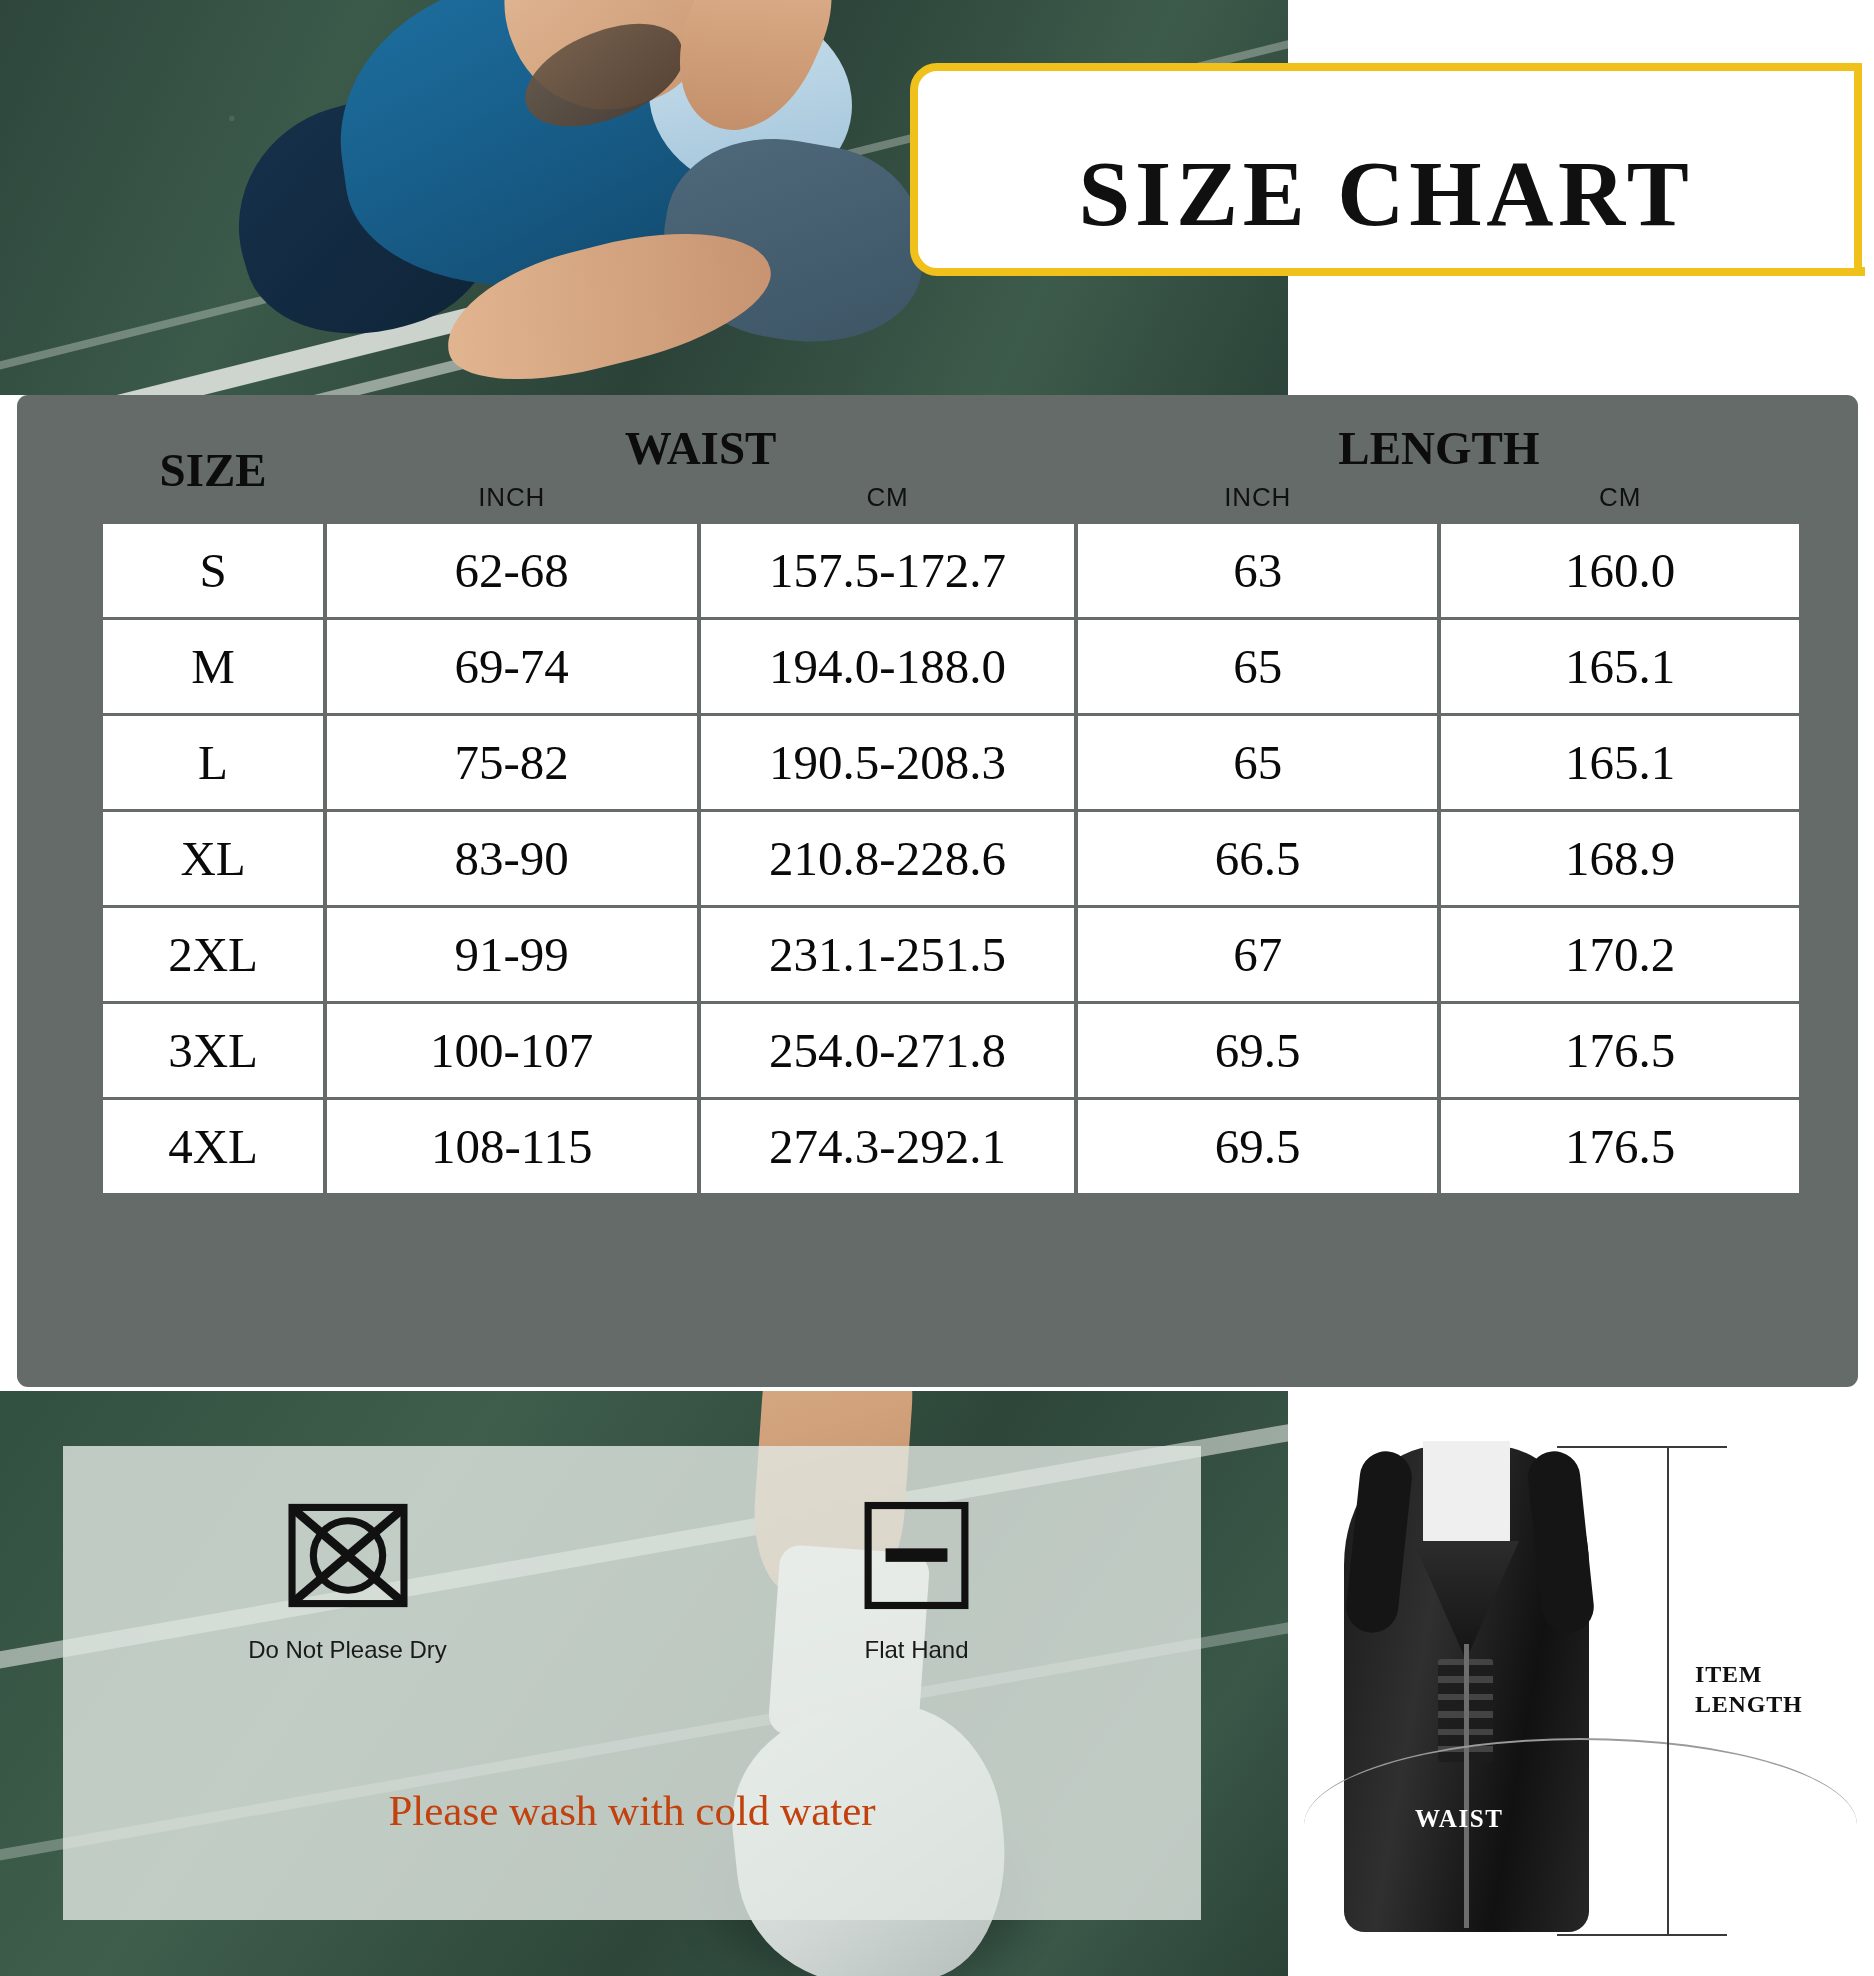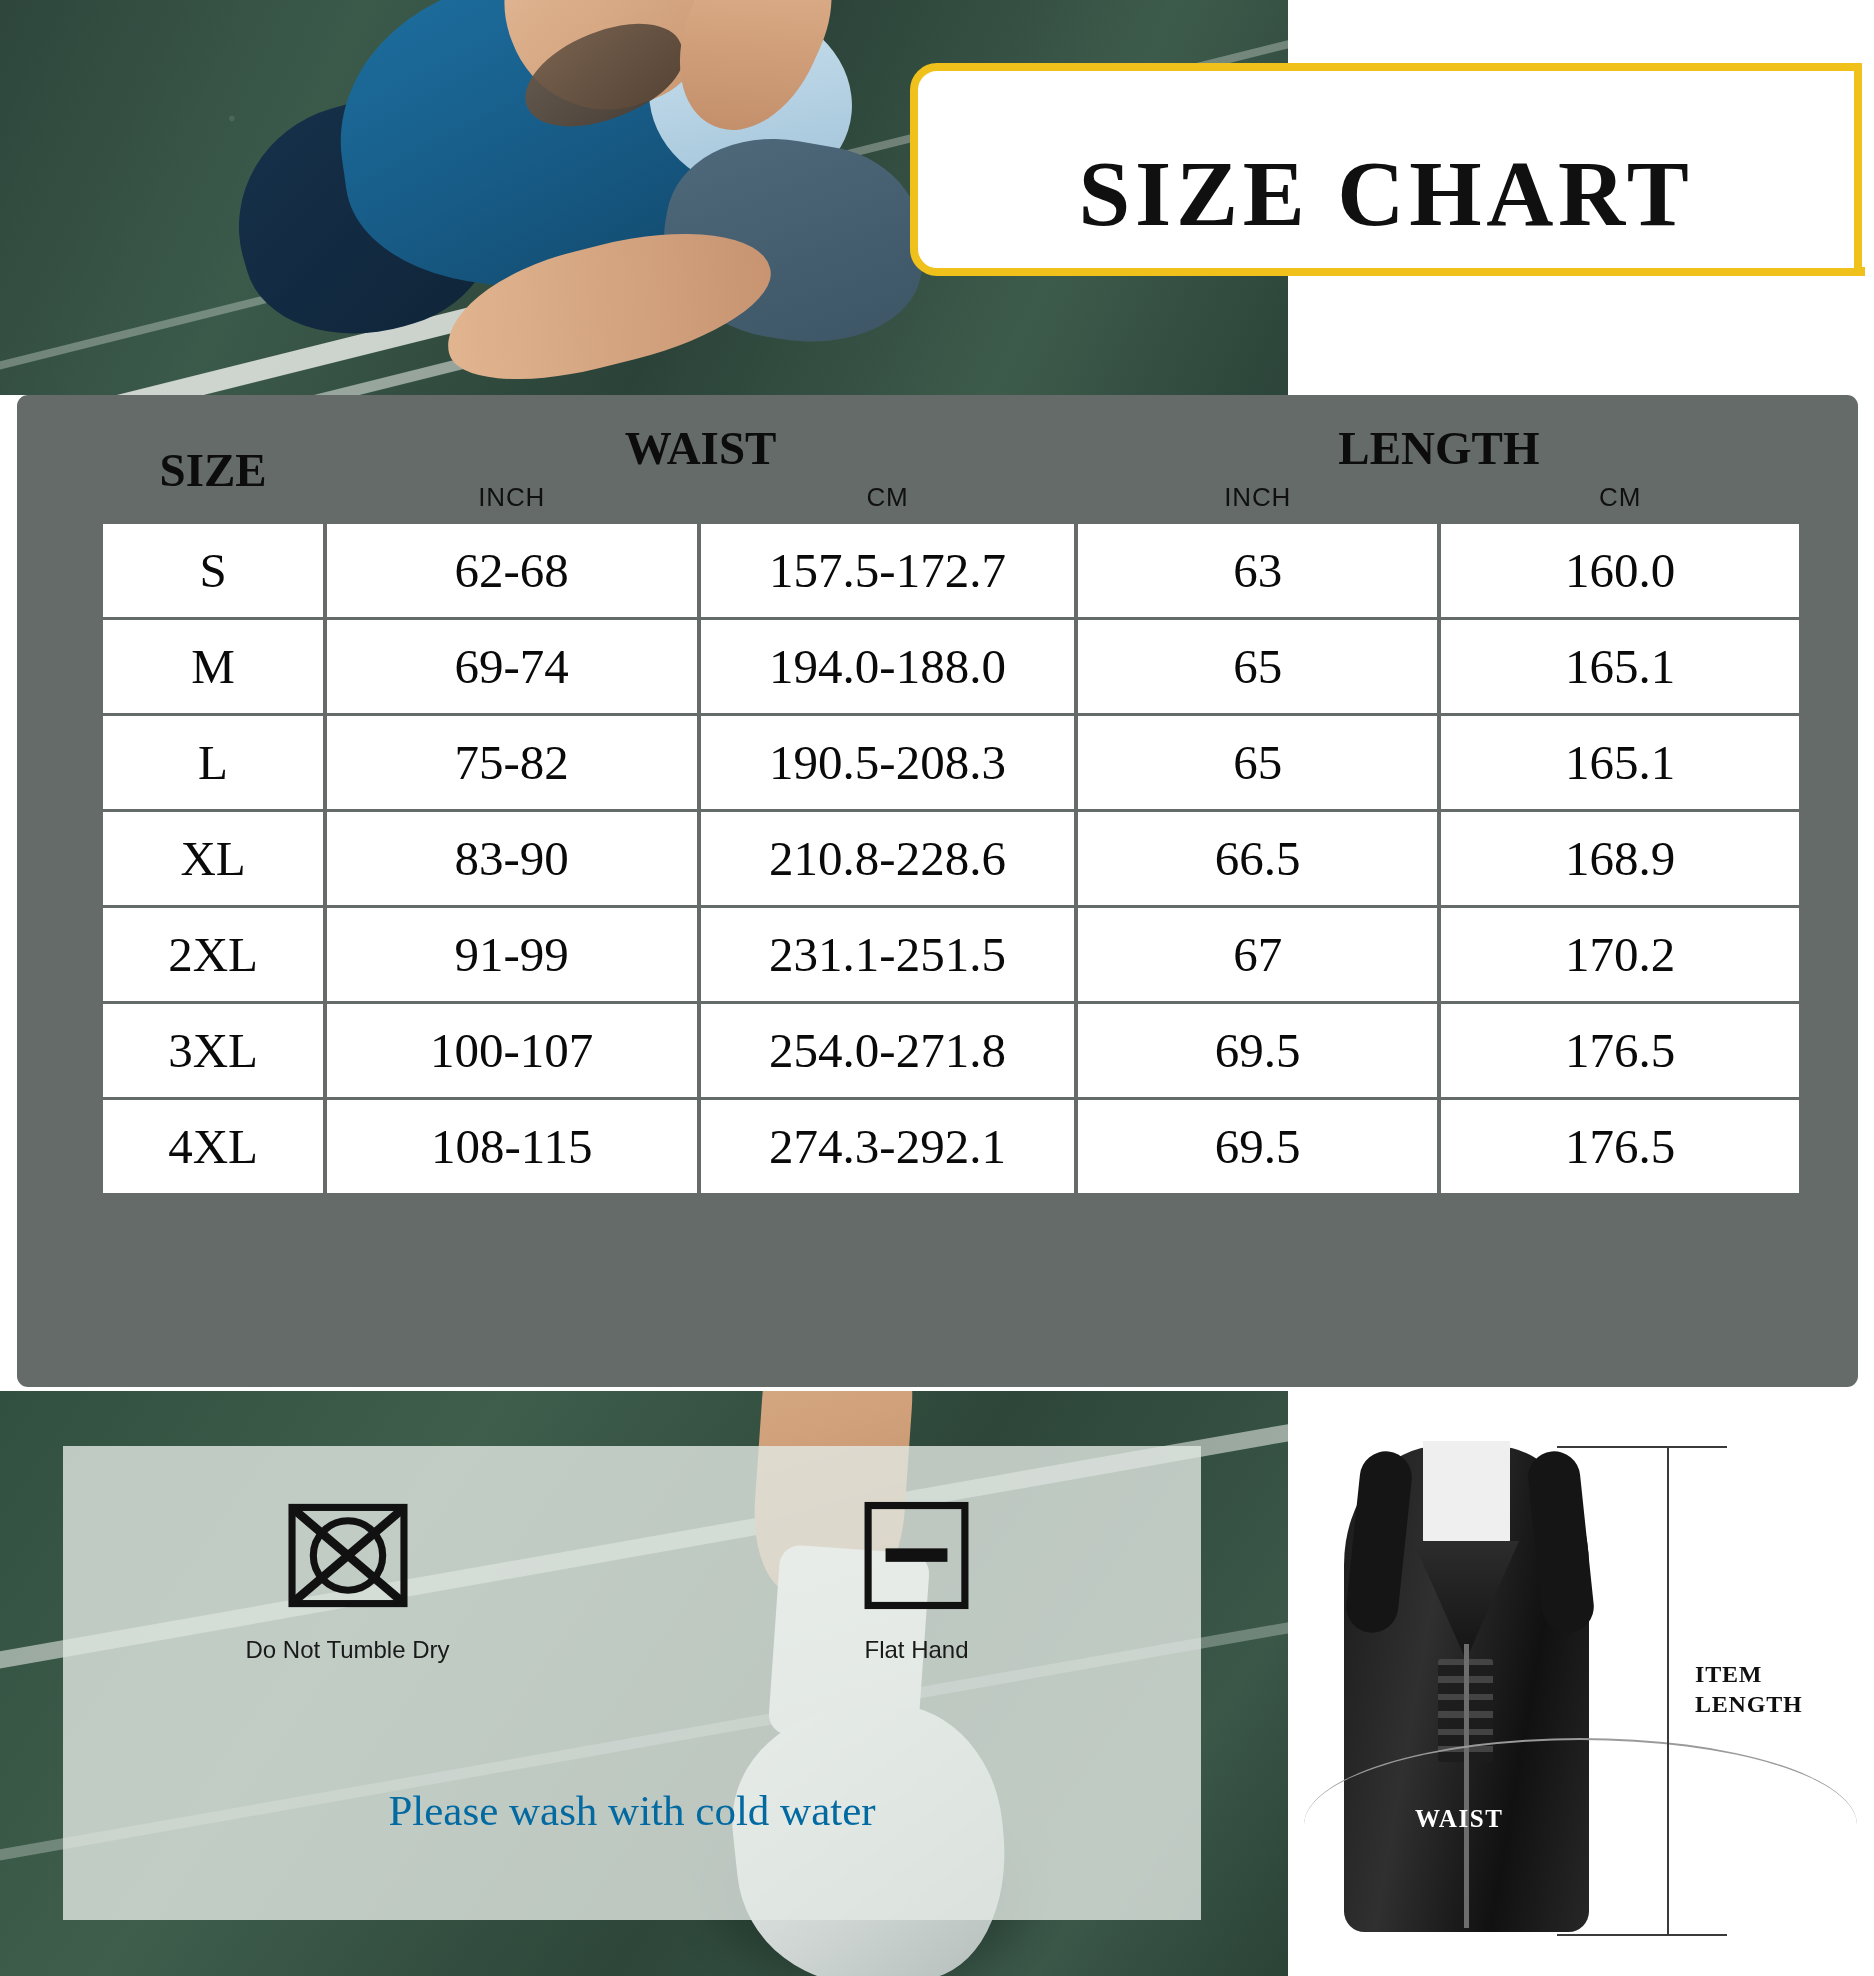--- a/index.html
+++ b/index.html
@@ -235,21 +235,21 @@
   .care-item .cap {
     margin-top: 9.5px;
     font-size: 24px;
     color: #1a1a1a;
     font-family: "Liberation Sans", sans-serif;
   }
   .care-note {
     position: absolute;
     left: 0; top: 340px; width: 100%;
     text-align: center;
-    color: #0369a1;
+    color: #c2410c;
     font-family: "Liberation Serif", serif;
     font-size: 43px;
   }
 
   
   .product-area {
     position: absolute;
     left: 1296px; top: 1422px;
     width: 569px; height: 545px;
   }
@@ -450,21 +450,21 @@
 
     <div class="care-item">
       <div class="glyph">
         <svg width="134" height="119" viewBox="0 0 170 150">
           <rect x="14" y="14" width="142" height="122" fill="none" stroke="#111" stroke-width="9"></rect>
           <circle cx="85" cy="75" r="44" fill="none" stroke="#111" stroke-width="9"></circle>
           <line x1="18" y1="18" x2="152" y2="132" stroke="#111" stroke-width="11"></line>
           <line x1="152" y1="18" x2="18" y2="132" stroke="#111" stroke-width="11"></line>
         </svg>
       </div>
-      <div class="cap">Do Not Tumble Dry</div>
+      <div class="cap">Do Not Please Dry</div>
     </div>
 
 
     <div class="care-item">
       <div class="glyph">
         <svg width="119" height="119" viewBox="0 0 150 150">
           <rect x="14" y="12" width="122" height="126" fill="none" stroke="#111" stroke-width="9"></rect>
           <rect x="36" y="66" width="78" height="17" fill="#111"></rect>
         </svg>
       </div>

